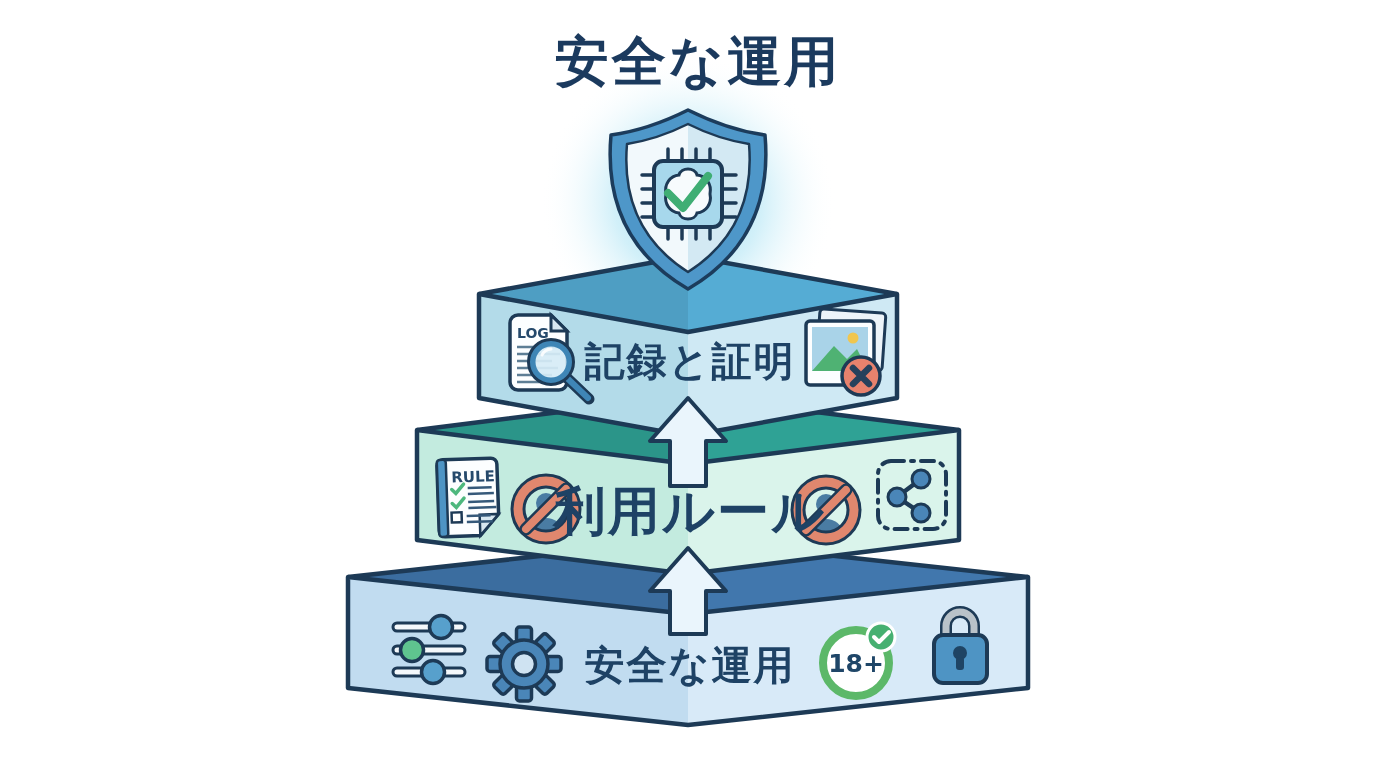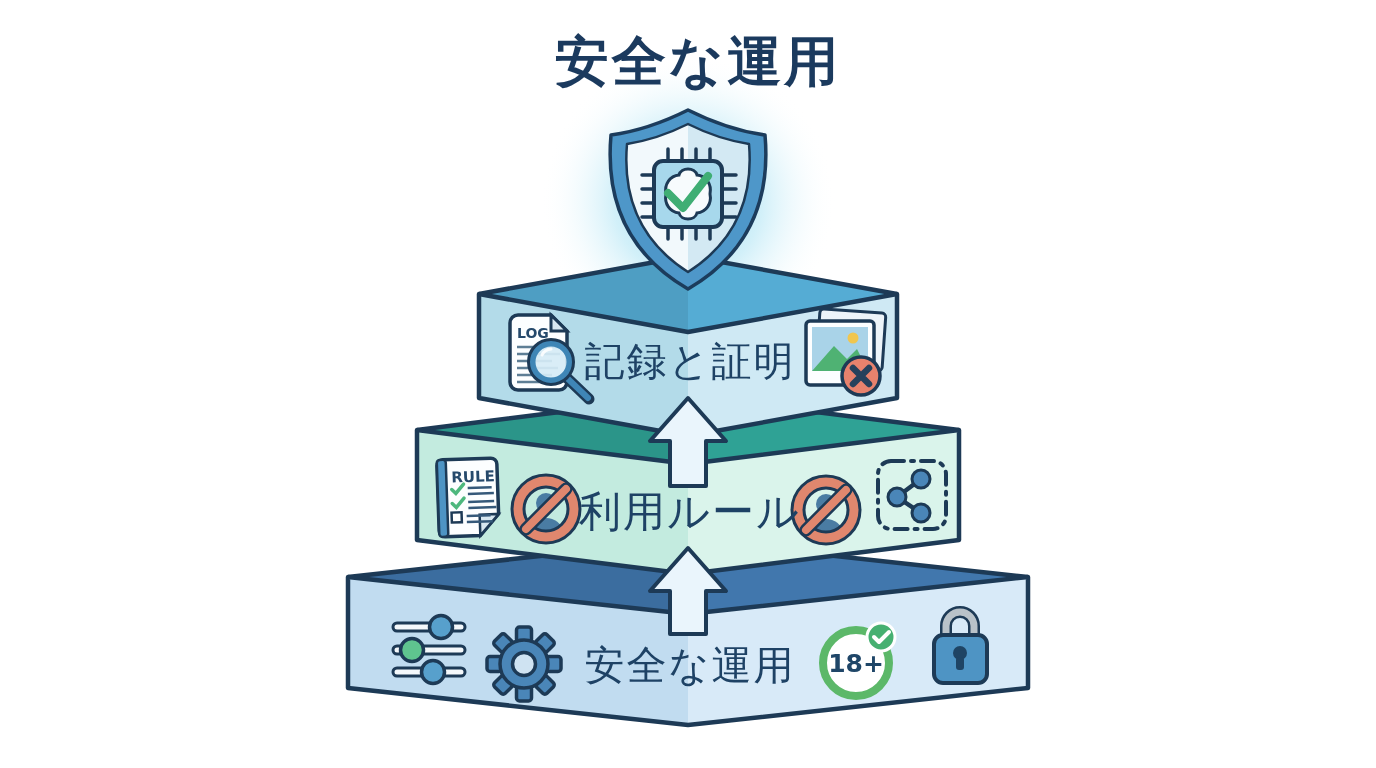--- a/index.html
+++ b/index.html
@@ -7,24 +7,24 @@
     position:relative;width:1376px;height:768px;background:#ffffff;overflow:hidden;
     font-family:"DejaVu Sans","Liberation Sans",sans-serif;
   }
   .stage svg{position:absolute;left:0;top:0;}
   .title{
     position:absolute;left:688px;top:26px;transform:translateX(-50%);
     font-size:54px;font-weight:900;color:#1b3a5e;letter-spacing:3px;white-space:nowrap;margin-left:10px;
   }
   .tier-label{
     position:absolute;transform:translate(-50%,-50%);
-    font-weight:400;color:#1e4265;letter-spacing:2px;white-space:nowrap;text-align:right;
+    font-weight:700;color:#1e4265;letter-spacing:2px;white-space:nowrap;text-align:right;
   }
   .tl1{left:690px;top:361px;font-size:40px;}
-  .tl2{left:690px;top:512px;font-size:42px;}
+  .tl2{left:690px;top:512px;font-size:52px;}
   .tl3{left:690px;top:665px;font-size:40px;}
 </style>
 </head>
 <body>
 
 <div class="stage">
 
 <svg width="1376" height="768" viewBox="0 0 1376 768">
   <defs>
     <radialGradient id="glow">

